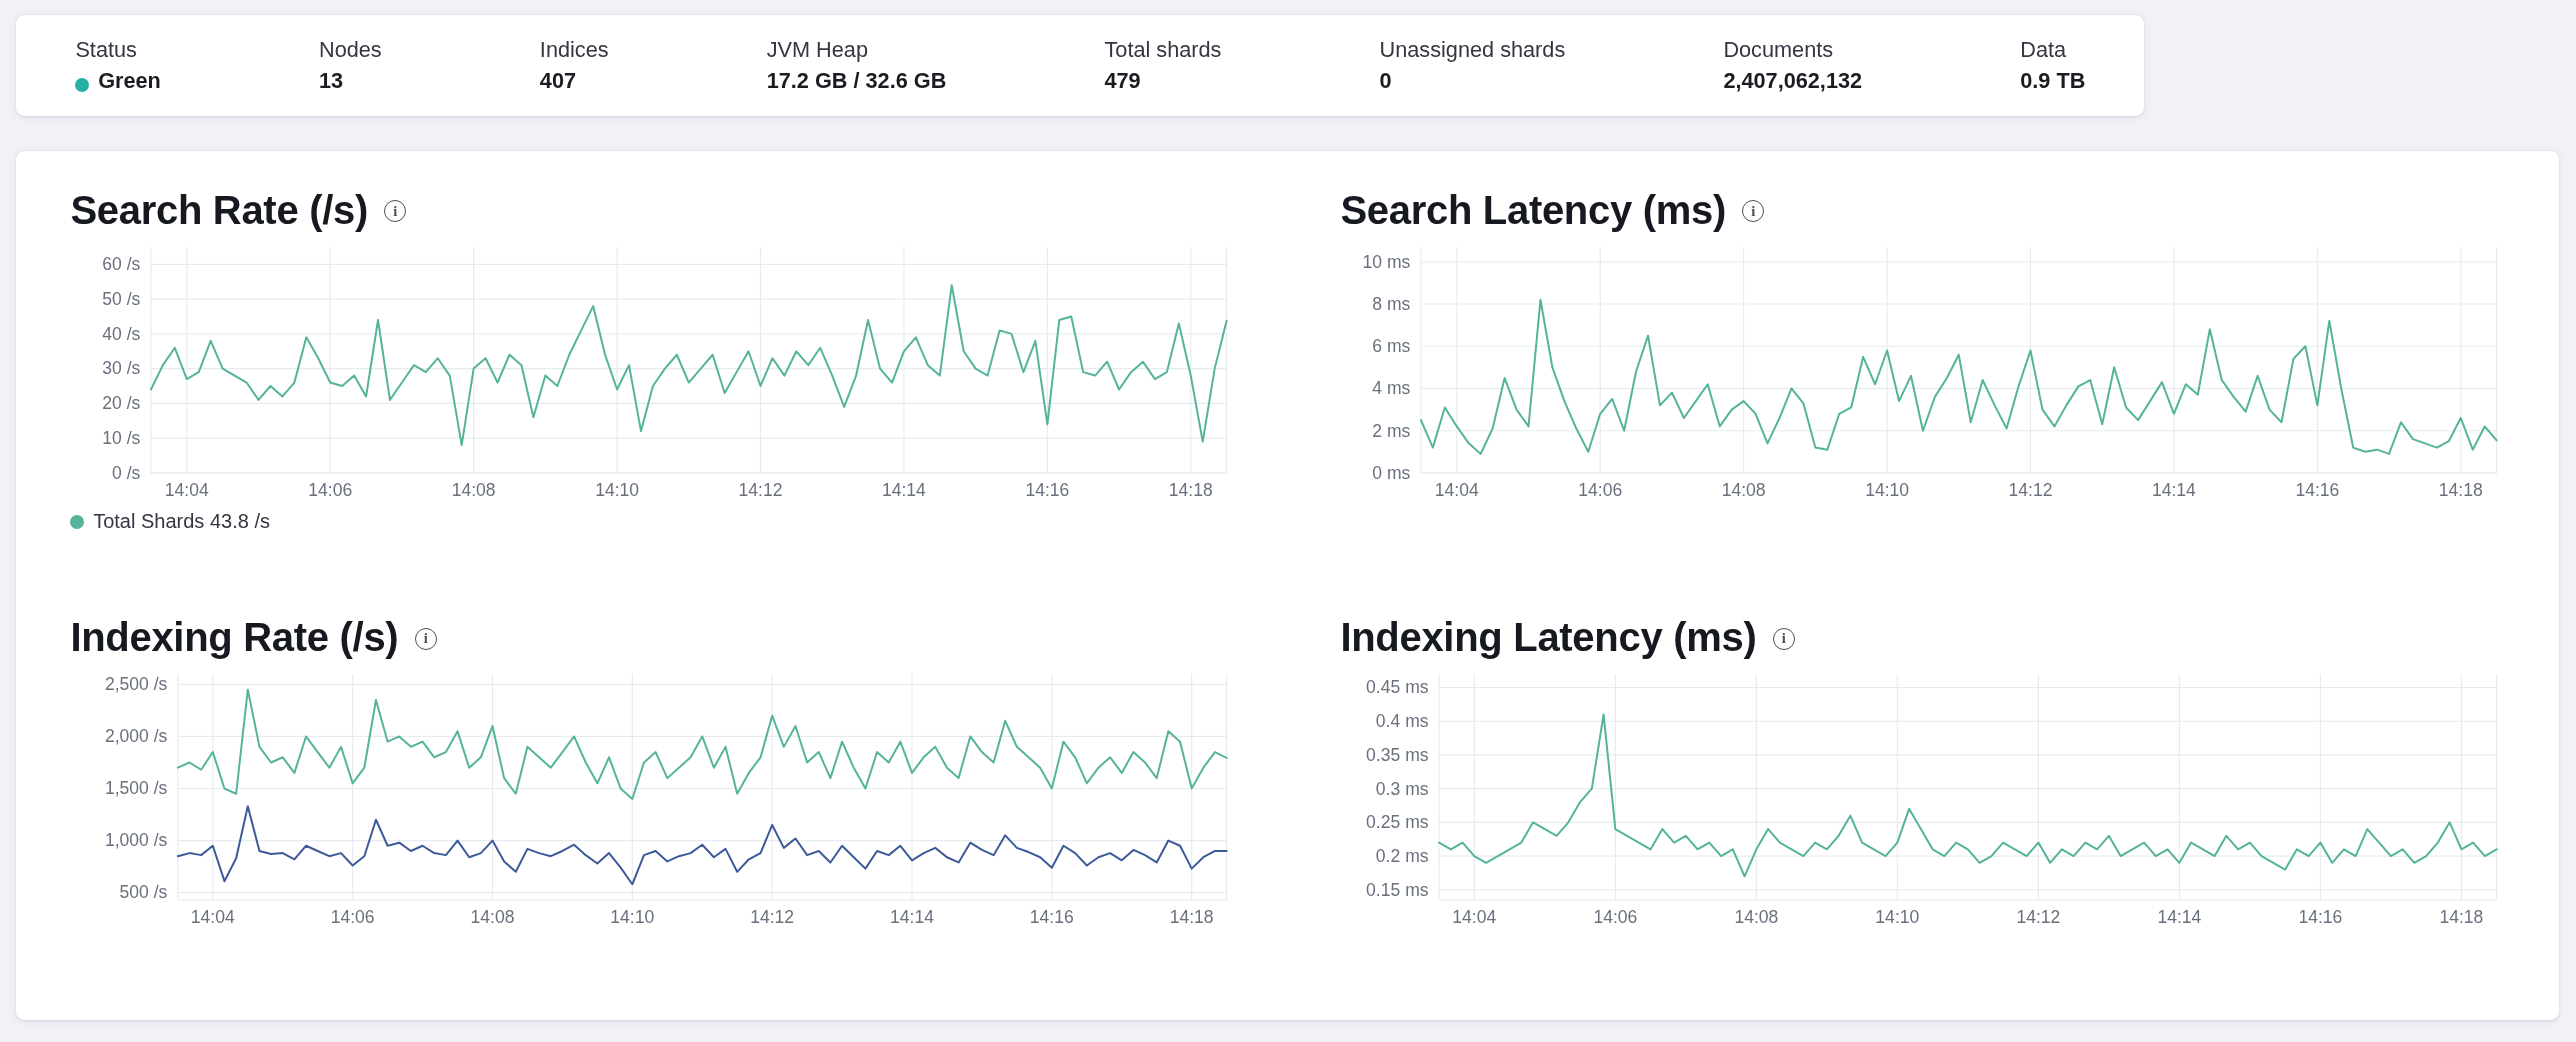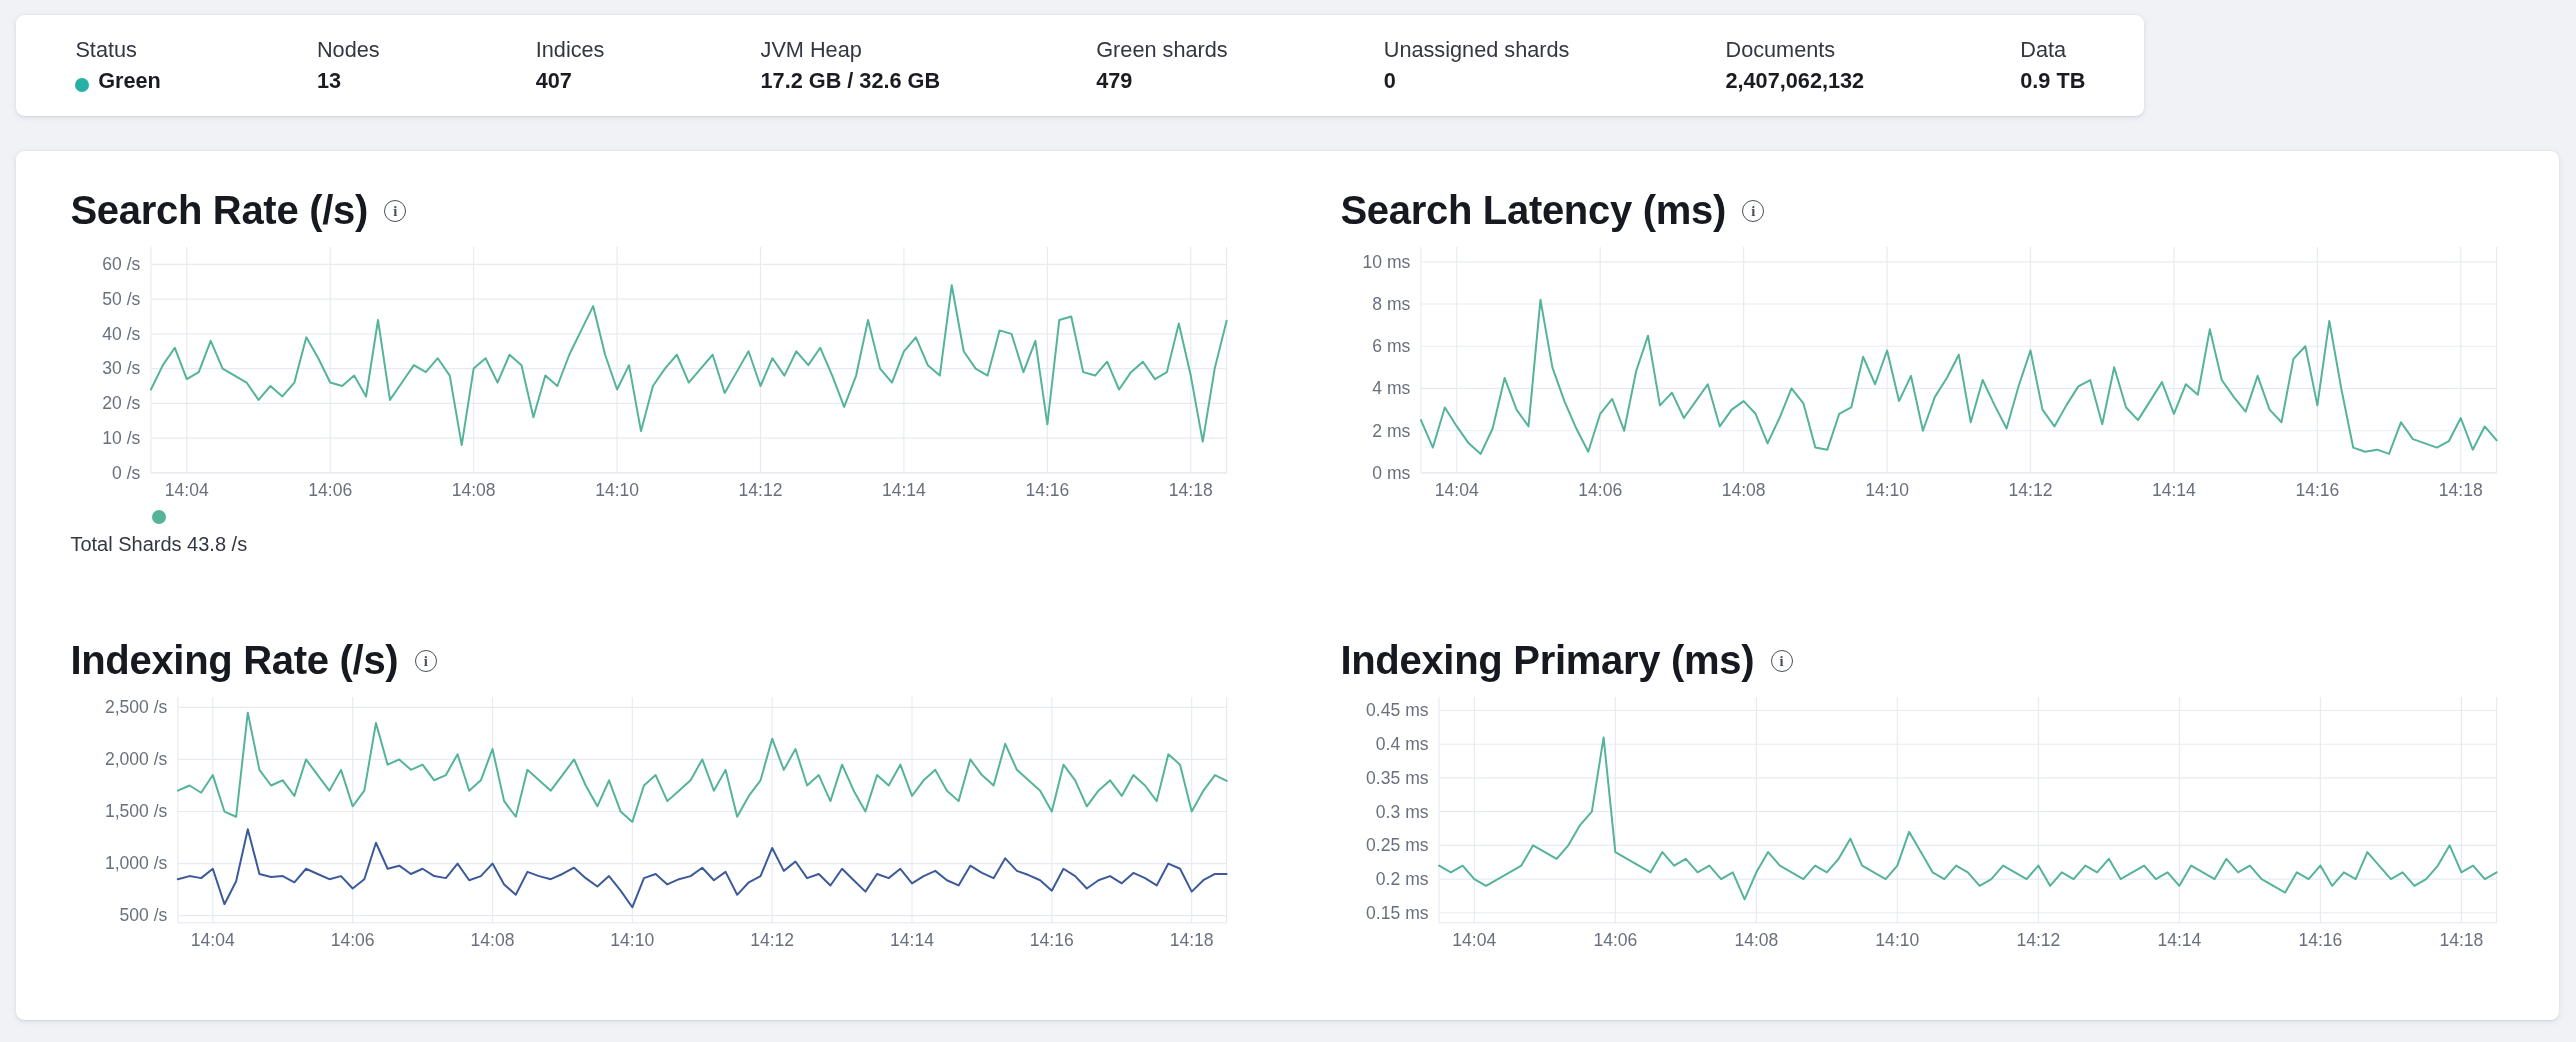--- a/index.html
+++ b/index.html
@@ -52,21 +52,21 @@
     width:22px; height:22px; border:1.8px solid #4a5057; border-radius:50%;
     display:flex; align-items:center; justify-content:center;
     font-size:14.6px; font-weight:700; color:#4a5057;
     font-family:"Liberation Serif", serif;
     margin-top:2.3px;
     cursor:default;
   }
   .plot { width:100%; height:254px; }
   .plot text { font-family:"Liberation Sans", sans-serif; }
   .legend { margin-top:9.4px; display:flex; align-items:center; gap:30px; }
-  .legend-item { display:flex; align-items:center; gap:8.8px; font-size:20px; color:#343741;flex-direction:column; }
+  .legend-item { display:flex; align-items:center; gap:8.8px; font-size:20px; color:#343741; }
   .dot { width:14px; height:14px; border-radius:50%; display:inline-block; }
 </style>
 </head>
 <body>
 
 <header class="card topbar">
   <div class="stat">
     <span class="stat-label">Status</span>
     <span class="stat-value">
       <span class="status-dot dot" style="background: rgb(39, 176, 166);"></span>
@@ -79,21 +79,21 @@
   </div>
   <div class="stat">
     <span class="stat-label">Indices</span>
     <span class="stat-value">407</span>
   </div>
   <div class="stat">
     <span class="stat-label">JVM Heap</span>
     <span class="stat-value">17.2 GB / 32.6 GB</span>
   </div>
   <div class="stat">
-    <span class="stat-label">Green shards</span>
+    <span class="stat-label">Total shards</span>
     <span class="stat-value">479</span>
   </div>
   <div class="stat">
     <span class="stat-label">Unassigned shards</span>
     <span class="stat-value">0</span>
   </div>
   <div class="stat">
     <span class="stat-label">Documents</span>
     <span class="stat-value">2,407,062,132</span>
   </div>
@@ -231,21 +231,21 @@
             <text x="1677.3" y="426" text-anchor="middle" font-size="30" fill="#69707d">14:16</text>
             <line x1="1916.3" y1="0" x2="1916.3" y2="386" stroke="#e7ebf1" stroke-width="2"></line>
             <text x="1916.3" y="426" text-anchor="middle" font-size="30" fill="#69707d">14:18</text>
             <polyline points="184.0,160.1 203.9,151.2 223.8,163.6 243.7,133.4 263.6,195.7 283.6,204.6 303.5,26.7 323.4,124.5 343.3,151.2 363.2,142.3 383.1,169.0 403.0,106.7 422.9,133.4 442.8,160.1 462.8,124.5 482.7,186.8 502.6,160.1 522.5,44.5 542.4,115.6 562.3,106.7 582.2,124.5 602.1,115.6 622.0,142.3 642.0,133.4 661.9,97.8 681.8,160.1 701.7,142.3 721.6,88.9 741.5,177.9 761.4,204.6 781.3,124.5 801.2,142.3 821.2,160.1 841.1,133.4 861.0,106.7 880.9,151.2 900.8,186.8 920.7,142.3 940.6,195.7 960.5,213.5 980.4,151.2 1000.4,133.4 1020.3,177.9 1040.2,160.1 1060.1,142.3 1080.0,106.7 1099.9,160.1 1119.8,124.5 1139.7,204.6 1159.6,169.0 1179.6,142.3 1199.5,71.2 1219.4,124.5 1239.3,88.9 1259.2,151.2 1279.1,133.4 1299.0,177.9 1318.9,115.6 1338.8,160.1 1358.8,195.7 1378.7,133.4 1398.6,151.2 1418.5,115.6 1438.4,169.0 1458.3,142.3 1478.2,124.5 1498.1,160.1 1518.0,177.9 1538.0,106.7 1557.9,133.4 1577.8,151.2 1597.7,80.0 1617.6,124.5 1637.5,142.3 1657.4,160.1 1677.3,195.7 1697.2,115.6 1717.2,142.3 1737.1,186.8 1757.0,160.1 1776.9,142.3 1796.8,169.0 1816.7,133.4 1836.6,151.2 1856.5,177.9 1876.4,97.8 1896.4,115.6 1916.3,195.7 1936.2,160.1 1956.1,133.4 1976.0,143.3" fill="none" stroke="#54b399" stroke-width="3.4" stroke-linejoin="round" stroke-linecap="round"></polyline>
             <polyline points="184.0,311.3 203.9,306.0 223.8,309.5 243.7,293.5 263.6,354.0 283.6,314.8 303.5,225.9 323.4,302.4 343.3,307.7 363.2,306.0 383.1,316.6 403.0,293.5 422.9,302.4 442.8,311.3 462.8,306.0 482.7,327.3 502.6,311.3 522.5,249.0 542.4,293.5 562.3,288.2 582.2,302.4 602.1,293.5 622.0,306.0 642.0,309.5 661.9,284.6 681.8,313.1 701.7,306.0 721.6,284.6 741.5,320.2 761.4,338.0 781.3,298.8 801.2,306.0 821.2,311.3 841.1,302.4 861.0,291.7 880.9,309.5 900.8,323.7 920.7,306.0 940.6,330.9 960.5,359.3 980.4,309.5 1000.4,302.4 1020.3,320.2 1040.2,311.3 1060.1,306.0 1080.0,291.7 1099.9,313.1 1119.8,298.8 1139.7,338.0 1159.6,316.6 1179.6,306.0 1199.5,257.9 1219.4,297.1 1239.3,281.1 1259.2,309.5 1279.1,302.4 1299.0,322.0 1318.9,293.5 1338.8,313.1 1358.8,332.6 1378.7,302.4 1398.6,309.5 1418.5,293.5 1438.4,318.4 1458.3,306.0 1478.2,297.1 1498.1,313.1 1518.0,322.0 1538.0,288.2 1557.9,300.6 1577.8,309.5 1597.7,275.7 1617.6,297.1 1637.5,304.2 1657.4,313.1 1677.3,330.9 1697.2,293.5 1717.2,306.0 1737.1,327.3 1757.0,313.1 1776.9,306.0 1796.8,318.4 1816.7,300.6 1836.6,309.5 1856.5,322.0 1876.4,284.6 1896.4,293.5 1916.3,332.6 1936.2,313.1 1956.1,302.4 1976.0,302.4" fill="none" stroke="#3c5a99" stroke-width="3.4" stroke-linejoin="round" stroke-linecap="round"></polyline>
           </svg></div>
     </section>
 
     <section class="chart">
       <div class="chart-head">
-        <h2 class="chart-title">Indexing Primary (ms)</h2>
+        <h2 class="chart-title">Indexing Latency (ms)</h2>
         <span class="info-icon">i</span>
       </div>
       <div class="plot"><svg width="1165" height="254" viewBox="0 0 1990 434" xmlns="http://www.w3.org/2000/svg">
             <line x1="169" y1="368.7" x2="1976" y2="368.7" stroke="#e7ebf1" stroke-width="2"></line>
             <text x="151" y="378.7" text-anchor="end" font-size="30" fill="#69707d">0.15 ms</text>
             <line x1="169" y1="311.1" x2="1976" y2="311.1" stroke="#e7ebf1" stroke-width="2"></line>
             <text x="151" y="321.1" text-anchor="end" font-size="30" fill="#69707d">0.2 ms</text>
             <line x1="169" y1="253.5" x2="1976" y2="253.5" stroke="#e7ebf1" stroke-width="2"></line>
             <text x="151" y="263.5" text-anchor="end" font-size="30" fill="#69707d">0.25 ms</text>
             <line x1="169" y1="195.9" x2="1976" y2="195.9" stroke="#e7ebf1" stroke-width="2"></line>

